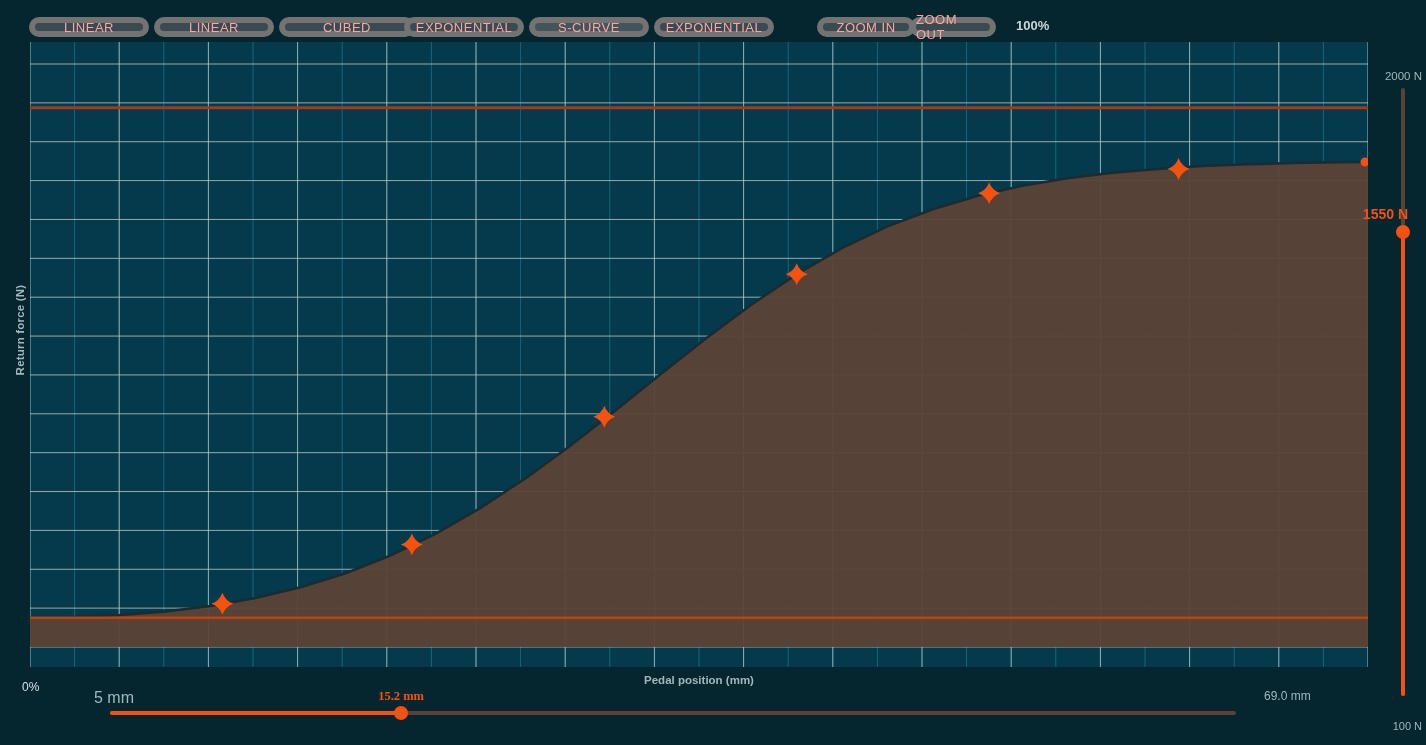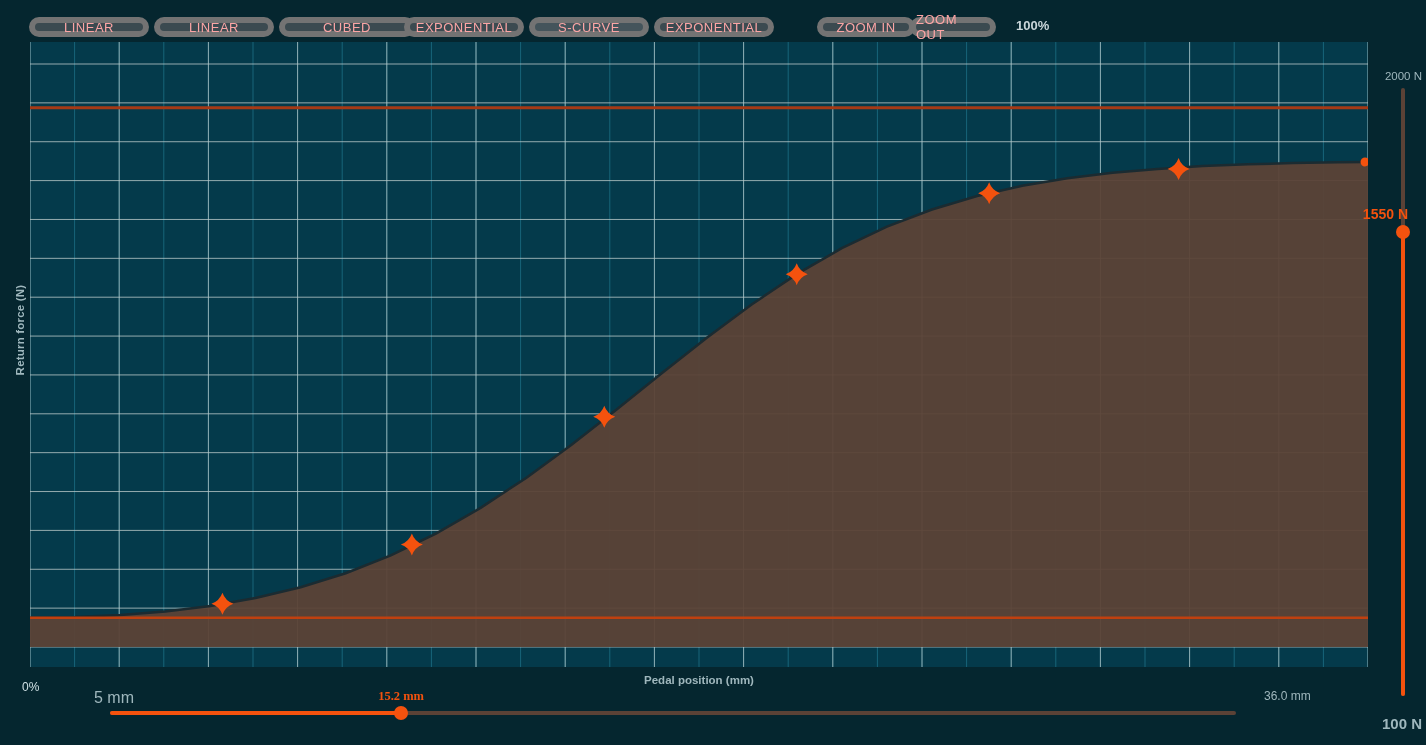--- a/index.html
+++ b/index.html
@@ -63,21 +63,21 @@
   
   #vslider{
     position:absolute;left:1374px;top:42px;width:52px;height:648px;margin-top:32px;
   }
   #vs-max{
     position:absolute;top:-4px;right:4px;
     color:#9fb7bd;font-size:11.5px;white-space:nowrap;
   }
   #vs-min{
     position:absolute;bottom:-10px;right:4px;
-    color:#9fb7bd;font-size:15px;white-space:nowrap;font-weight:bold;
+    color:#9fb7bd;font-size:11px;white-space:nowrap;
   }
   #vs-track{
     position:absolute;left:27px;top:14px;width:4px;height:608px;
     background:#5b4236;border-radius:2px;
   }
   #vs-fill{
     position:absolute;left:27px;width:4px;
     background:#f4520e;border-radius:2px;
   }
   #vs-knob{
@@ -226,18 +226,18 @@
   <div id="vs-track"></div>
   <div id="vs-fill" style="top: 158.035px; height: 463.965px;"></div>
   <div id="vs-knob" style="top: 151.035px;"></div>
   <div id="vs-value" style="top: 132.035px;">1550 N</div>
   <div id="vs-min">100 N</div>
 
 </div>
 
 <div id="hslider">
   <div id="hs-min">5 mm</div>
-  <div id="hs-max">36.0 mm</div>
+  <div id="hs-max">69.0 mm</div>
   <div id="hs-track"></div>
   <div id="hs-fill" style="width: 291.071px;"></div>
   <div id="hs-knob" style="left: 394.071px;"></div>
   <div id="hs-value" style="left: 401.071px; font-family: Liberation Serif, serif;">15.2 mm</div>
 </div>
 
 </body></html>

